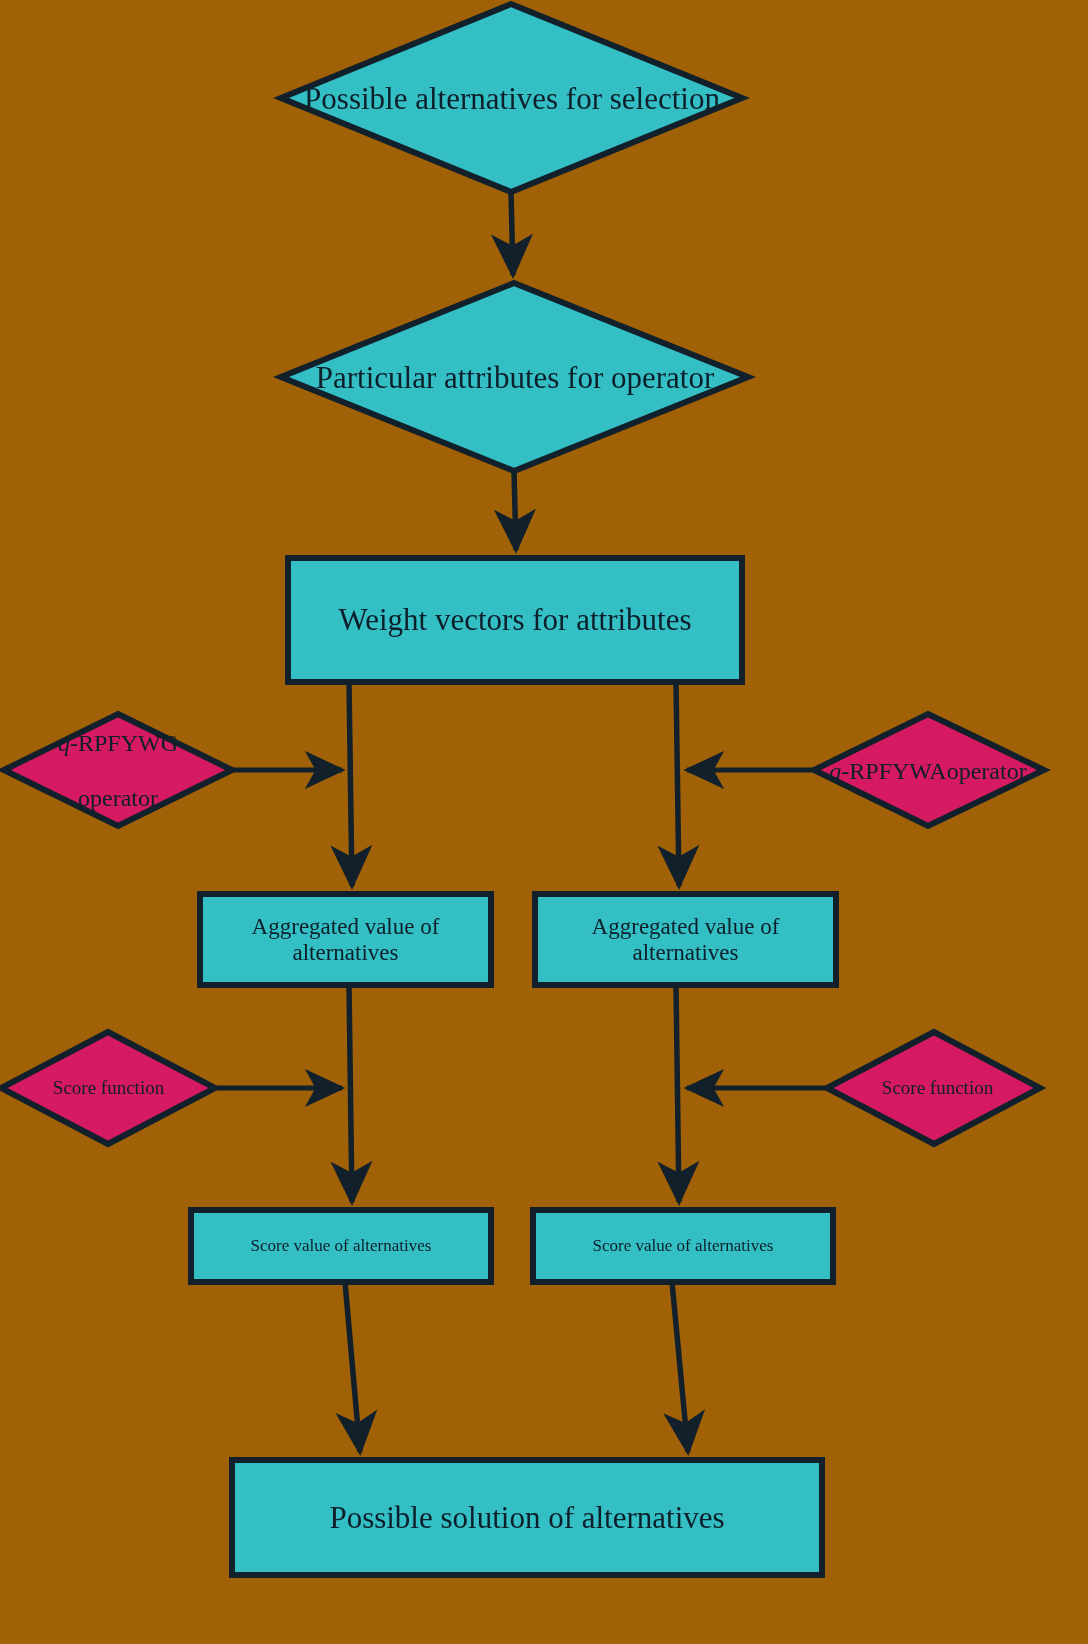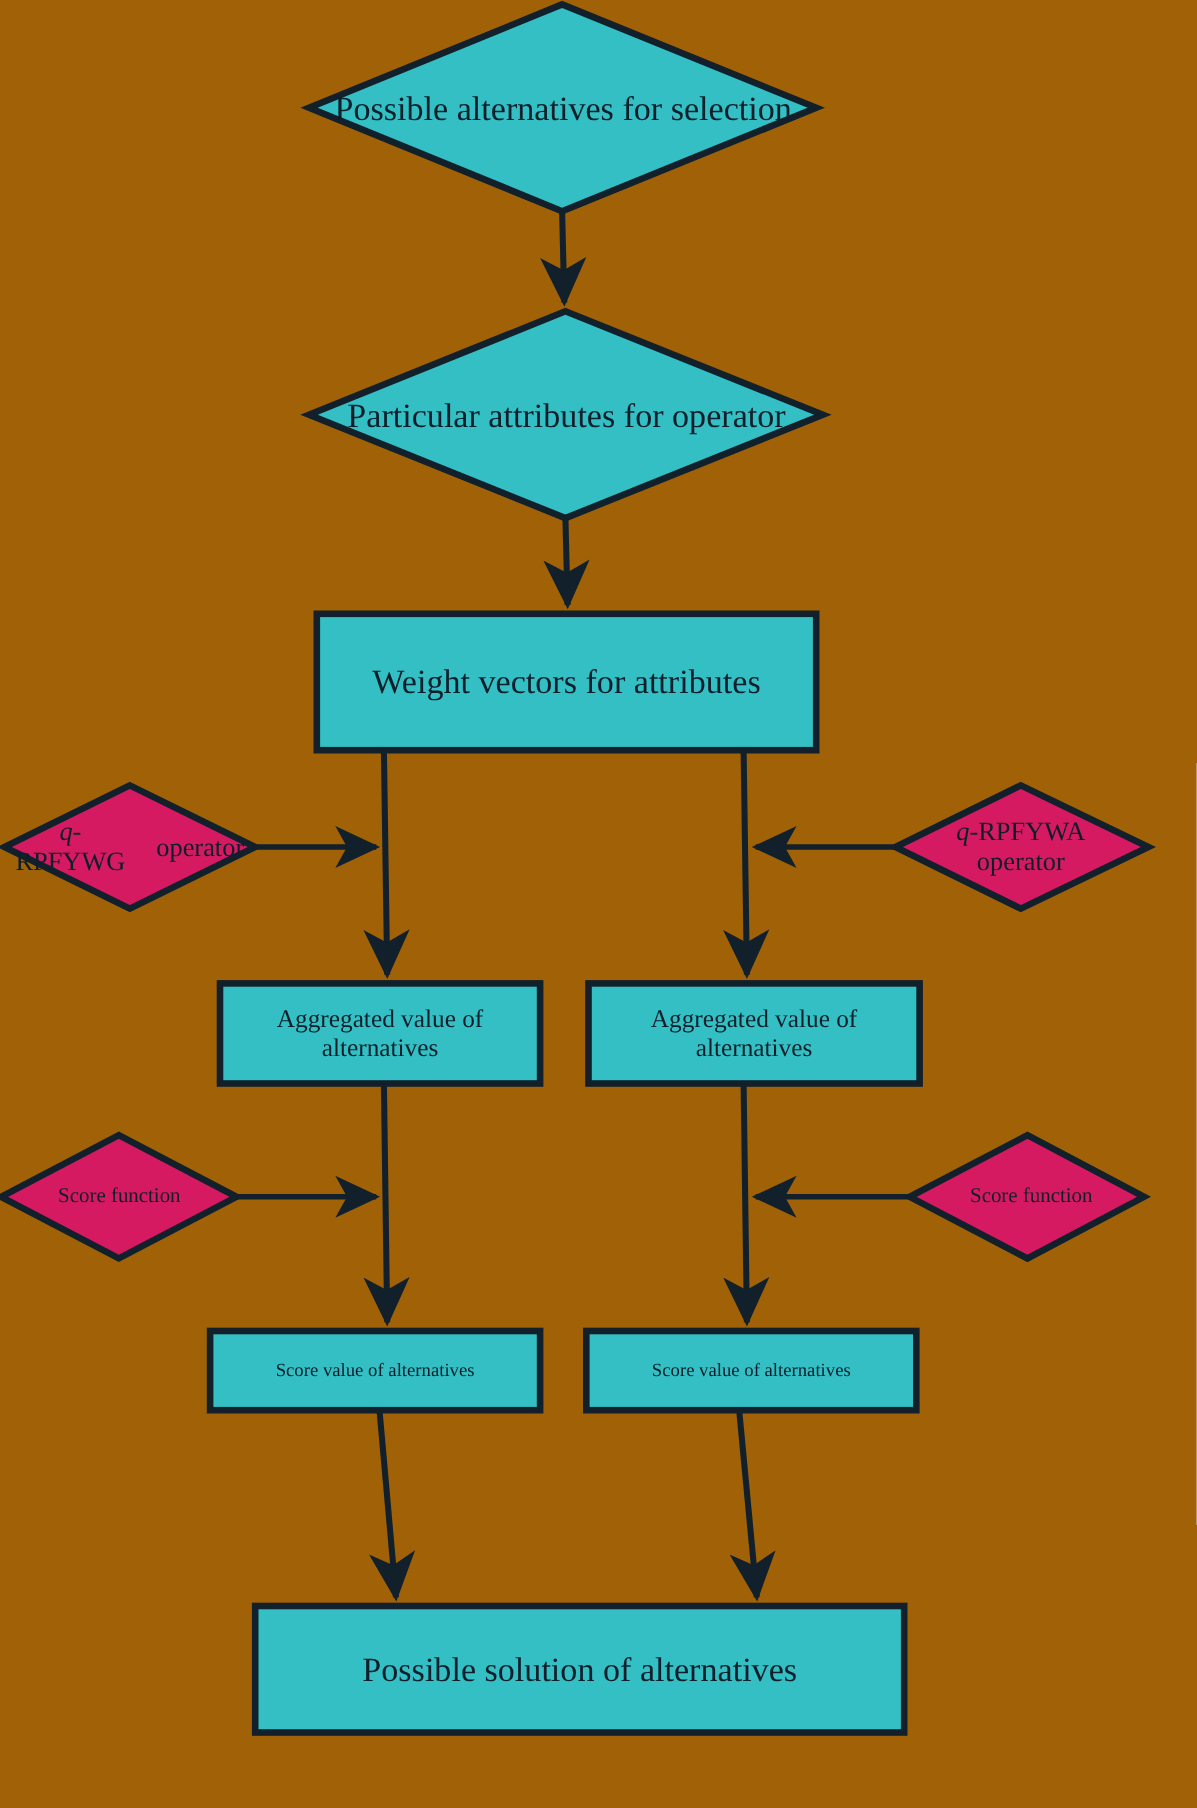--- a/index.html
+++ b/index.html
@@ -103,26 +103,26 @@
 
     <path d="M 672,1282 L 688,1452" stroke="#11202b" stroke-width="5.5" fill="none" marker-end="url(#arrow)"></path>
   </svg>
 
   <div class="node-label lbl-big" style="left:281px; top:78px; width:462px; height:42px;">Possible alternatives for selection</div>
 
   <div class="node-label lbl-big" style="left:281px; top:357px; width:468px; height:42px;">Particular attributes for operator</div>
 
   <div class="node-label lbl-big" style="left:288px; top:598px; width:454px; height:44px;">Weight vectors for attributes</div>
 
-  <div class="node-label lbl-dia-sm" style="left:14px; top:744px; width:208px; height:54px; flex-direction:row;gap:28px;">
+  <div class="node-label lbl-dia-sm" style="left:14px; top:744px; width:208px; height:54px; flex-direction:column;gap:28px;">
     <div><span class="ital">q</span><span>-RPFYWG</span></div>
     <div>operator</div>
   </div>
 
-  <div class="node-label lbl-dia-sm" style="left:824px; top:744px; width:208px; height:54px; flex-direction:column;">
+  <div class="node-label lbl-dia-sm" style="left:824px; top:744px; width:208px; height:54px; ">
     <div><span class="ital">q</span><span>-RPFYWA</span></div>
     <div>operator</div>
   </div>
 
   <div class="node-label lbl-mid" style="left:200px; top:900px; width:291px; height:79px;">Aggregated value of
 alternatives</div>
 
   <div class="node-label lbl-mid" style="left:535px; top:900px; width:301px; height:79px;">Aggregated value of
 alternatives</div>
 

